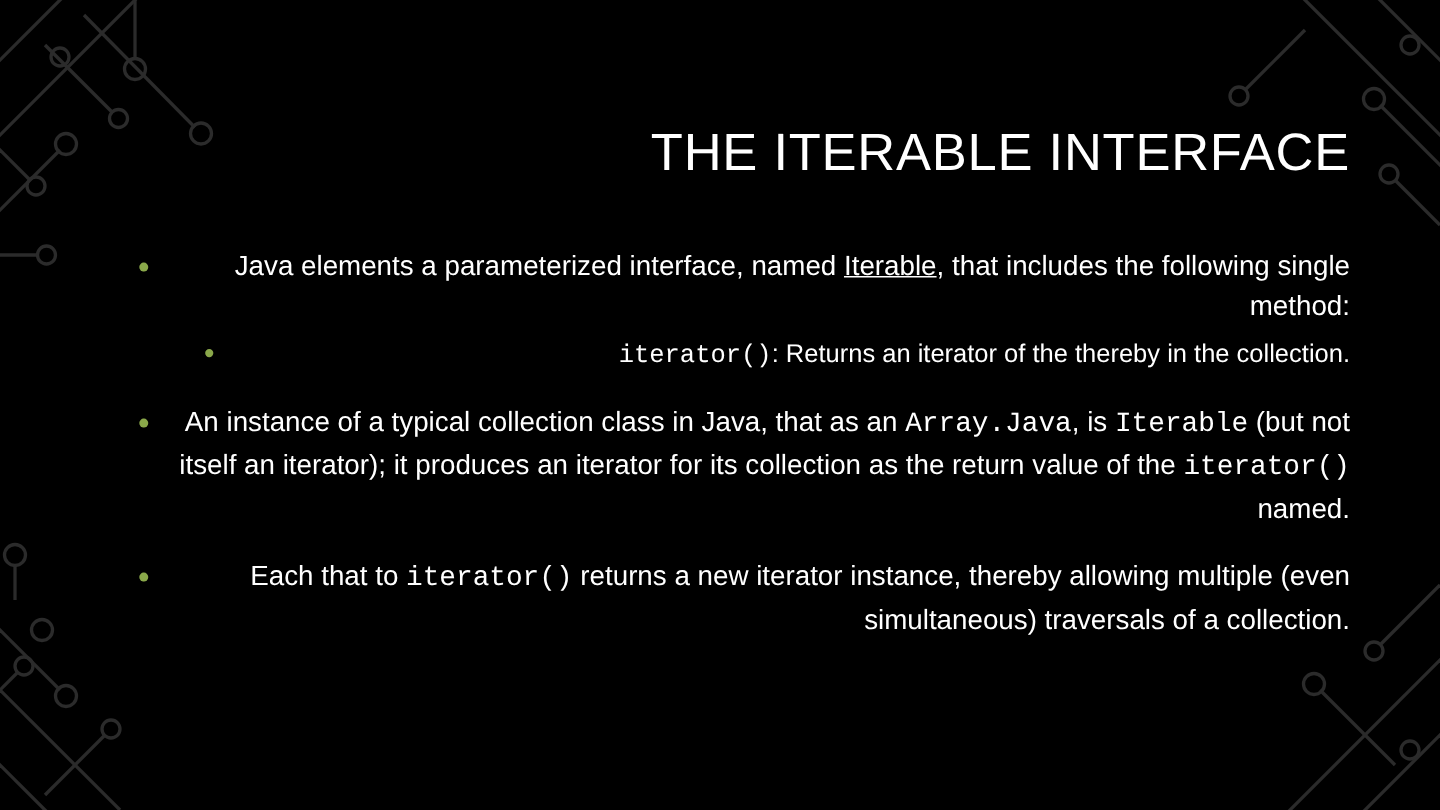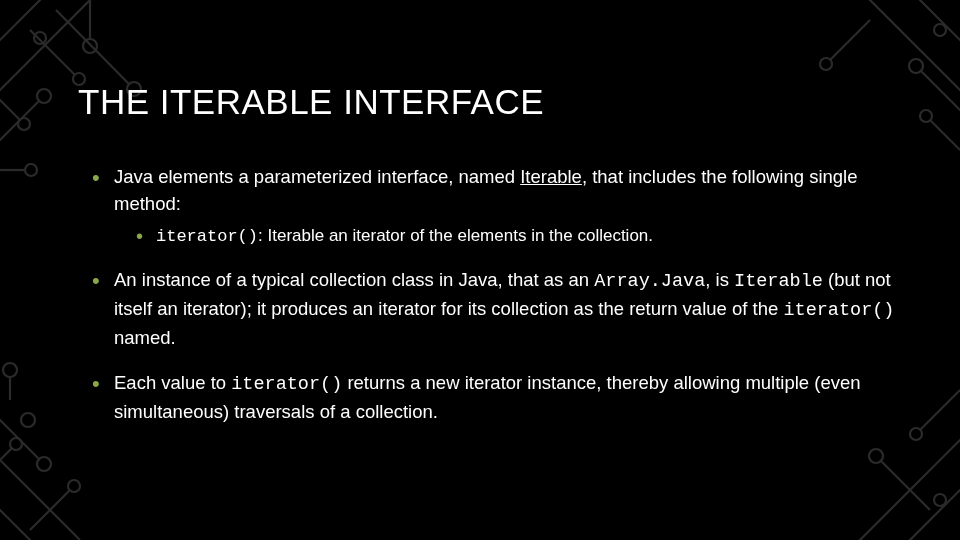--- a/index.html
+++ b/index.html
@@ -11,20 +11,21 @@
     position: relative;
   }
   .decor {
     position: absolute;
     inset: 0;
     pointer-events: none;
   }
   .content {
     position: relative;
     padding: 82px 60px 0 78px;
+    text-align: right;
   }
   h1.title {
     font-size: 35px;
     font-weight: 400;
     letter-spacing: 0.5px;
     margin-bottom: 42px;
   }
   ul.top {
     list-style: none;
     padding-left: 18px;
@@ -130,27 +131,27 @@
 
 <div class="content">
   <h1 class="title">THE ITERABLE INTERFACE</h1>
 
   <ul class="top">
 
     <li>
       <span>Java elements a parameterized interface, named </span><span class="iterable-name">Iterable</span><span>, that includes the following single method:</span>
       <ul class="sub">
         <li>
-          <span class="mono">iterator()</span><span>: Iterable an iterator of the elements in the collection.</span>
+          <span class="mono">iterator()</span><span>: Returns an iterator of the thereby in the collection.</span>
         </li>
       </ul>
     </li>
 
     <li>
       <span>An instance of a typical collection class in Java, that as an </span><span class="mono">Array.Java</span><span>, is </span><span class="mono">Iterable</span><span> (but not itself an iterator); it produces an iterator for its collection as the return value of the </span><span class="mono">iterator()</span><span> named.</span>
     </li>
 
     <li>
-      <span>Each value to </span><span class="mono">iterator()</span><span> returns a new iterator instance, thereby allowing multiple (even simultaneous) traversals of a collection.</span>
+      <span>Each that to </span><span class="mono">iterator()</span><span> returns a new iterator instance, thereby allowing multiple (even simultaneous) traversals of a collection.</span>
     </li>
 
   </ul>
 </div>
 
 </body></html>

